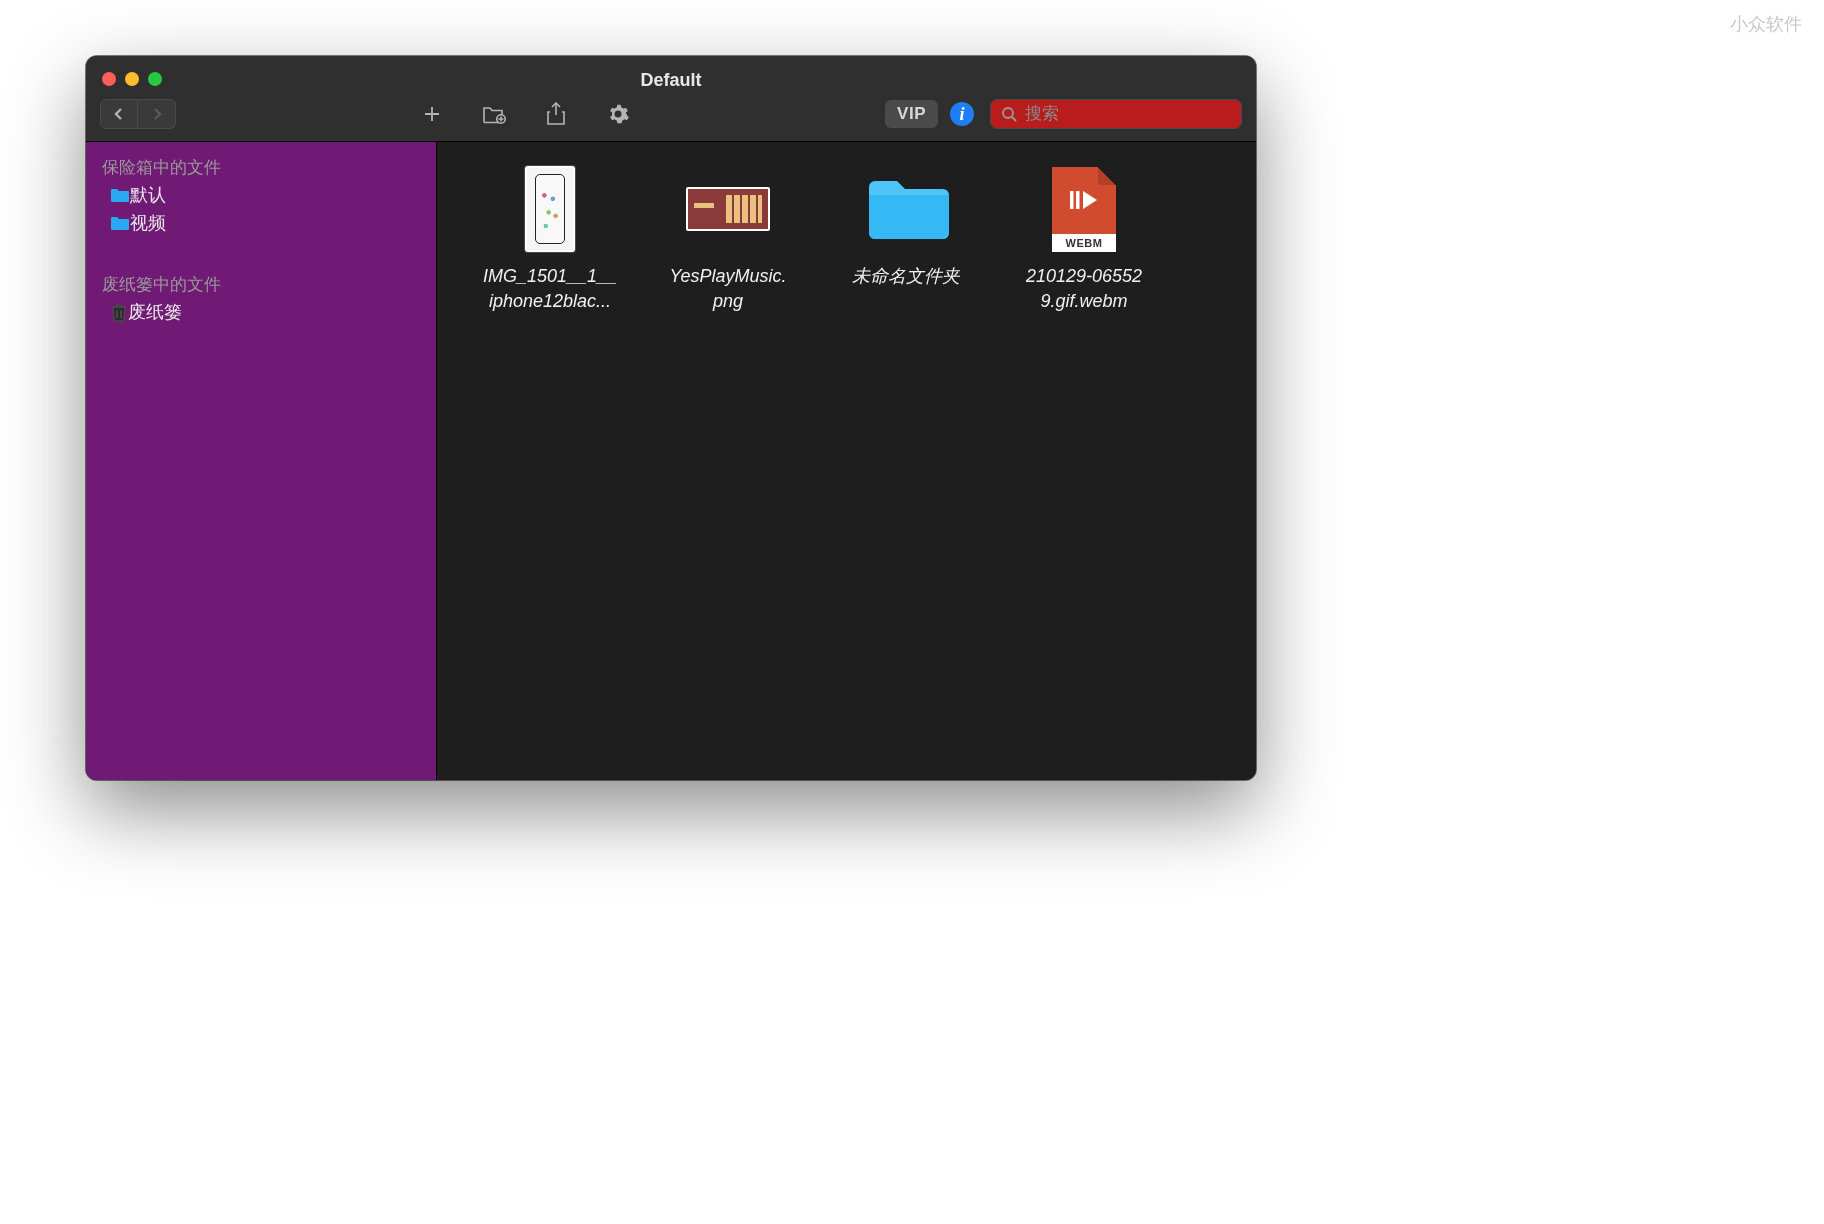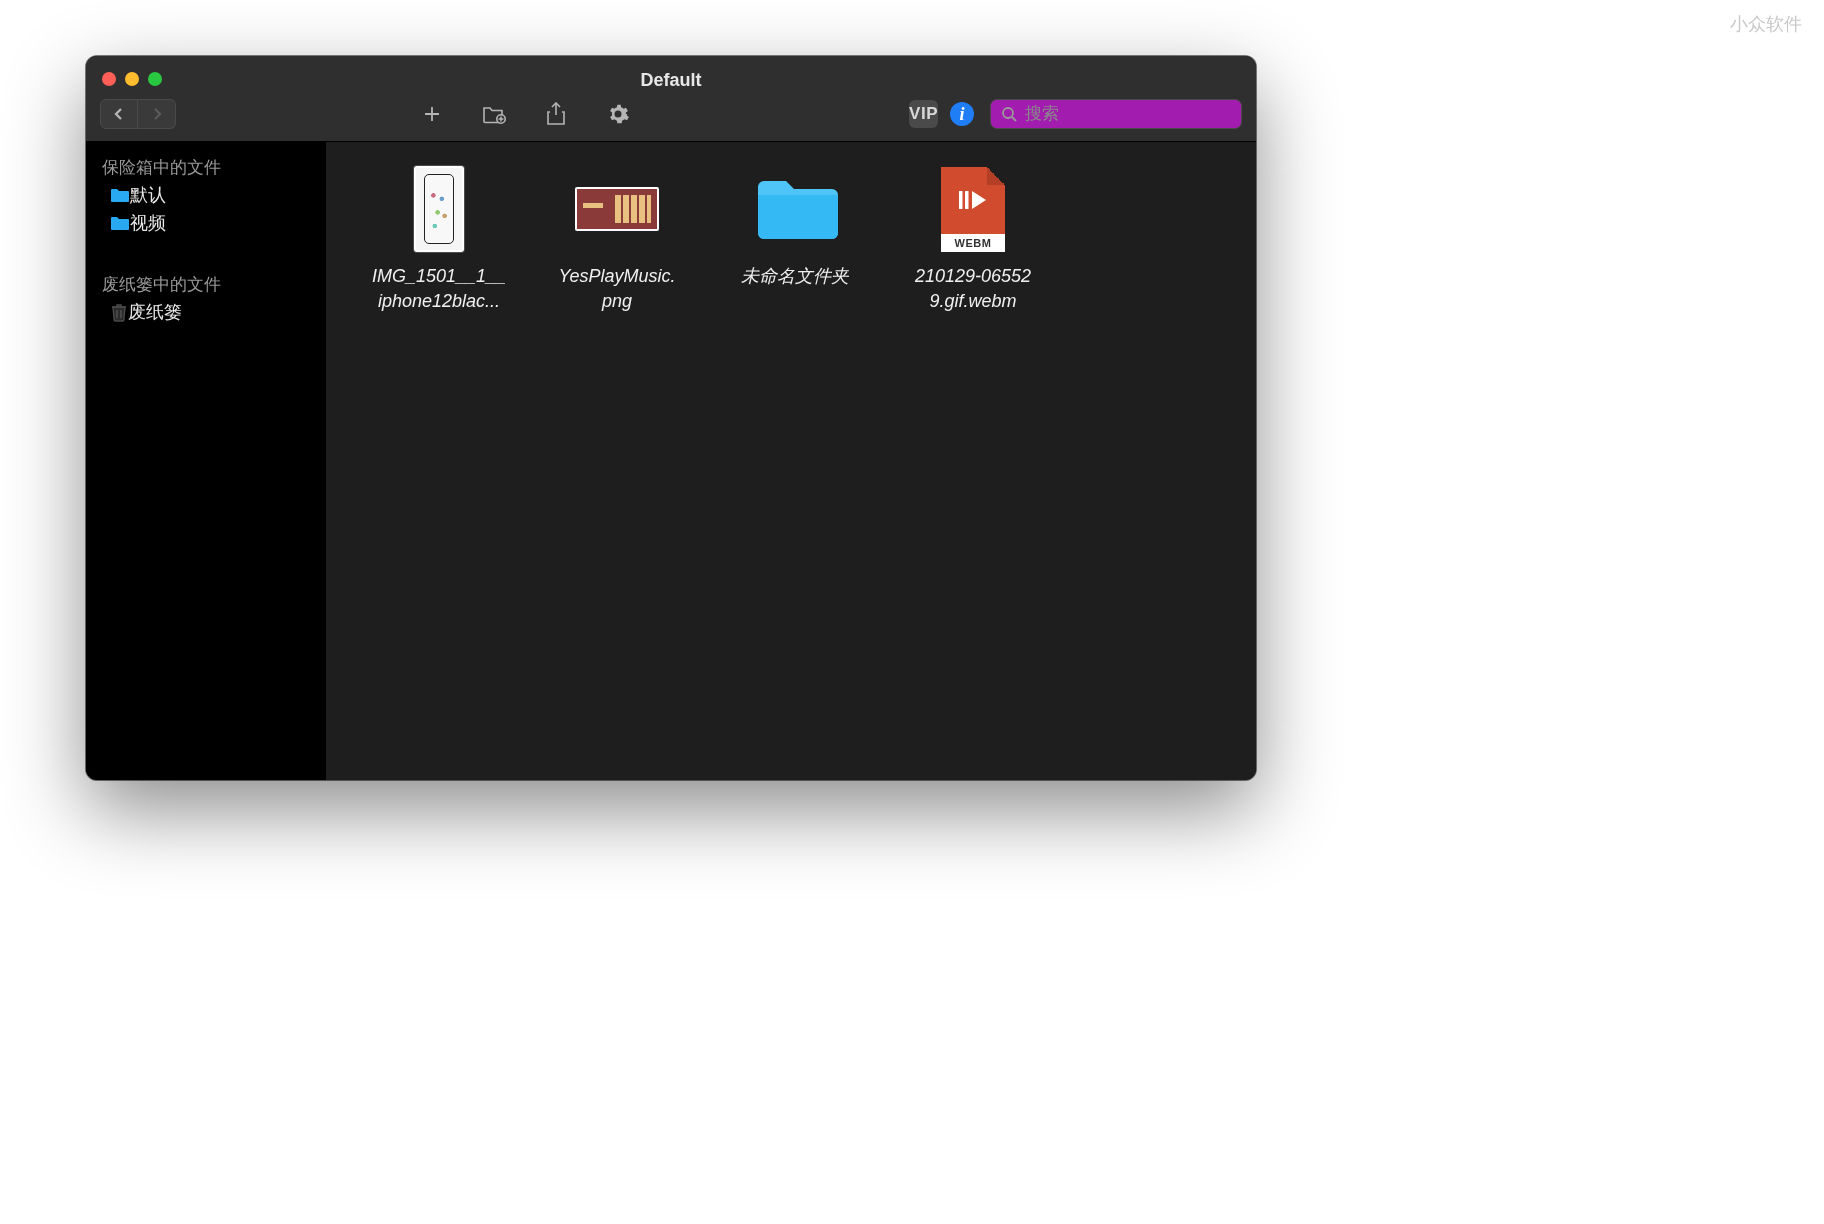--- a/index.html
+++ b/index.html
@@ -80,61 +80,61 @@
       display: flex; align-items: center; justify-content: center;
       color: #b5b5b5;
     }
     .ico-btn + .ico-btn { margin-left: 10px; }
     .spacer { flex: 1; }
     .vip-badge {
       background: #4a4a4a;
       color: #d8d8d8;
       font-weight: 700;
       font-size: 17px;
-      padding: 4px 0;
+      padding: 4px 12px;
       border-radius: 6px;
       letter-spacing: 0.5px;
       margin-right: 12px;
     }
     .info-icon {
       width: 24px; height: 24px;
       border-radius: 50%;
       background: #1f7df6;
       color: #fff;
       font-style: italic;
       font-family: Georgia, serif;
       font-weight: 700;
       display: flex; align-items: center; justify-content: center;
       font-size: 18px;
       margin-right: 16px;
     }
     .search-box {
       display: flex; align-items: center;
-      background: #a21caf;
+      background: #b91c1c;
       border: 1px solid #4a4a4a;
       border-radius: 7px;
       height: 30px;
       width: 252px;
       padding: 0 10px;
     }
     .search-box svg { stroke: #9a9a9a; flex-shrink: 0; }
     .search-box input {
       background: transparent; border: none; outline: none;
       color: #d8d8d8; font-size: 17px;
       margin-left: 8px; flex: 1;
     }
     .search-box input::placeholder { color: #8a8a8a; }
     .body {
       flex: 1;
       display: flex;
       min-height: 0;
     }
     .sidebar {
-      width: 240px;
-      background: #000000;
+      width: 351px;
+      background: #701a75;
       border-right: 1px solid #000;
       padding-top: 10px;
     }
     .sb-header {
       color: #9a9a9a;
       font-size: 17px;
       padding: 4px 16px 2px;
     }
     .sb-item {
       display: flex; align-items: center;

